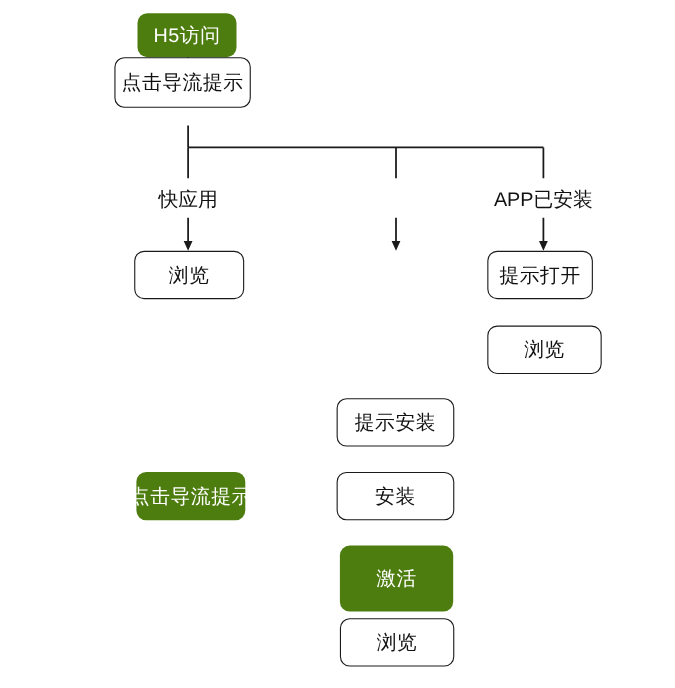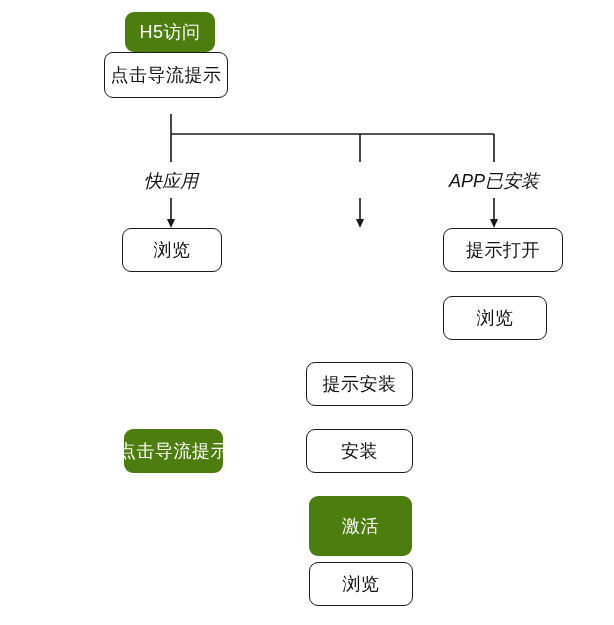--- a/index.html
+++ b/index.html
@@ -66,21 +66,20 @@
   
   .branch-label {
     position: absolute;
     box-sizing: border-box;
     display: flex;
     align-items: center;
     justify-content: center;
     color: #111111;
     font-size: 18px;
     white-space: nowrap;
-    font-style: italic;
   }
 </style>
 </head>
 <body>
 
 <div id="flow-canvas">
 
   <svg id="connectors" viewBox="0 0 614 625" width="614" height="625">
 
     <line x1="171" y1="52" x2="171" y2="68"></line>
@@ -123,17 +122,17 @@
 
 
   <div class="node plain" style="left:306px; top:429px; width:107px; height:44px;">安装</div>
 
   <div class="node plain" style="left:306px; top:362px; width:107px; height:44px;">提示安装</div>
 
   <div class="node accent" style="left:309px; top:496px; width:103px; height:60px;">激活</div>
 
   <div class="node plain" style="left:309px; top:562px; width:104px; height:44px;">浏览</div>
 
-  <div class="node plain" style="left:443px; top:228px; width:120px; height:44px;">提示打开</div>
+  <div class="node plain" style="left:443px; top:228px; width:96px; height:44px;">提示打开</div>
 
   <div class="node plain" style="left:443px; top:296px; width:104px; height:44px;">浏览</div>
 
 </div>
 
 </body></html>

